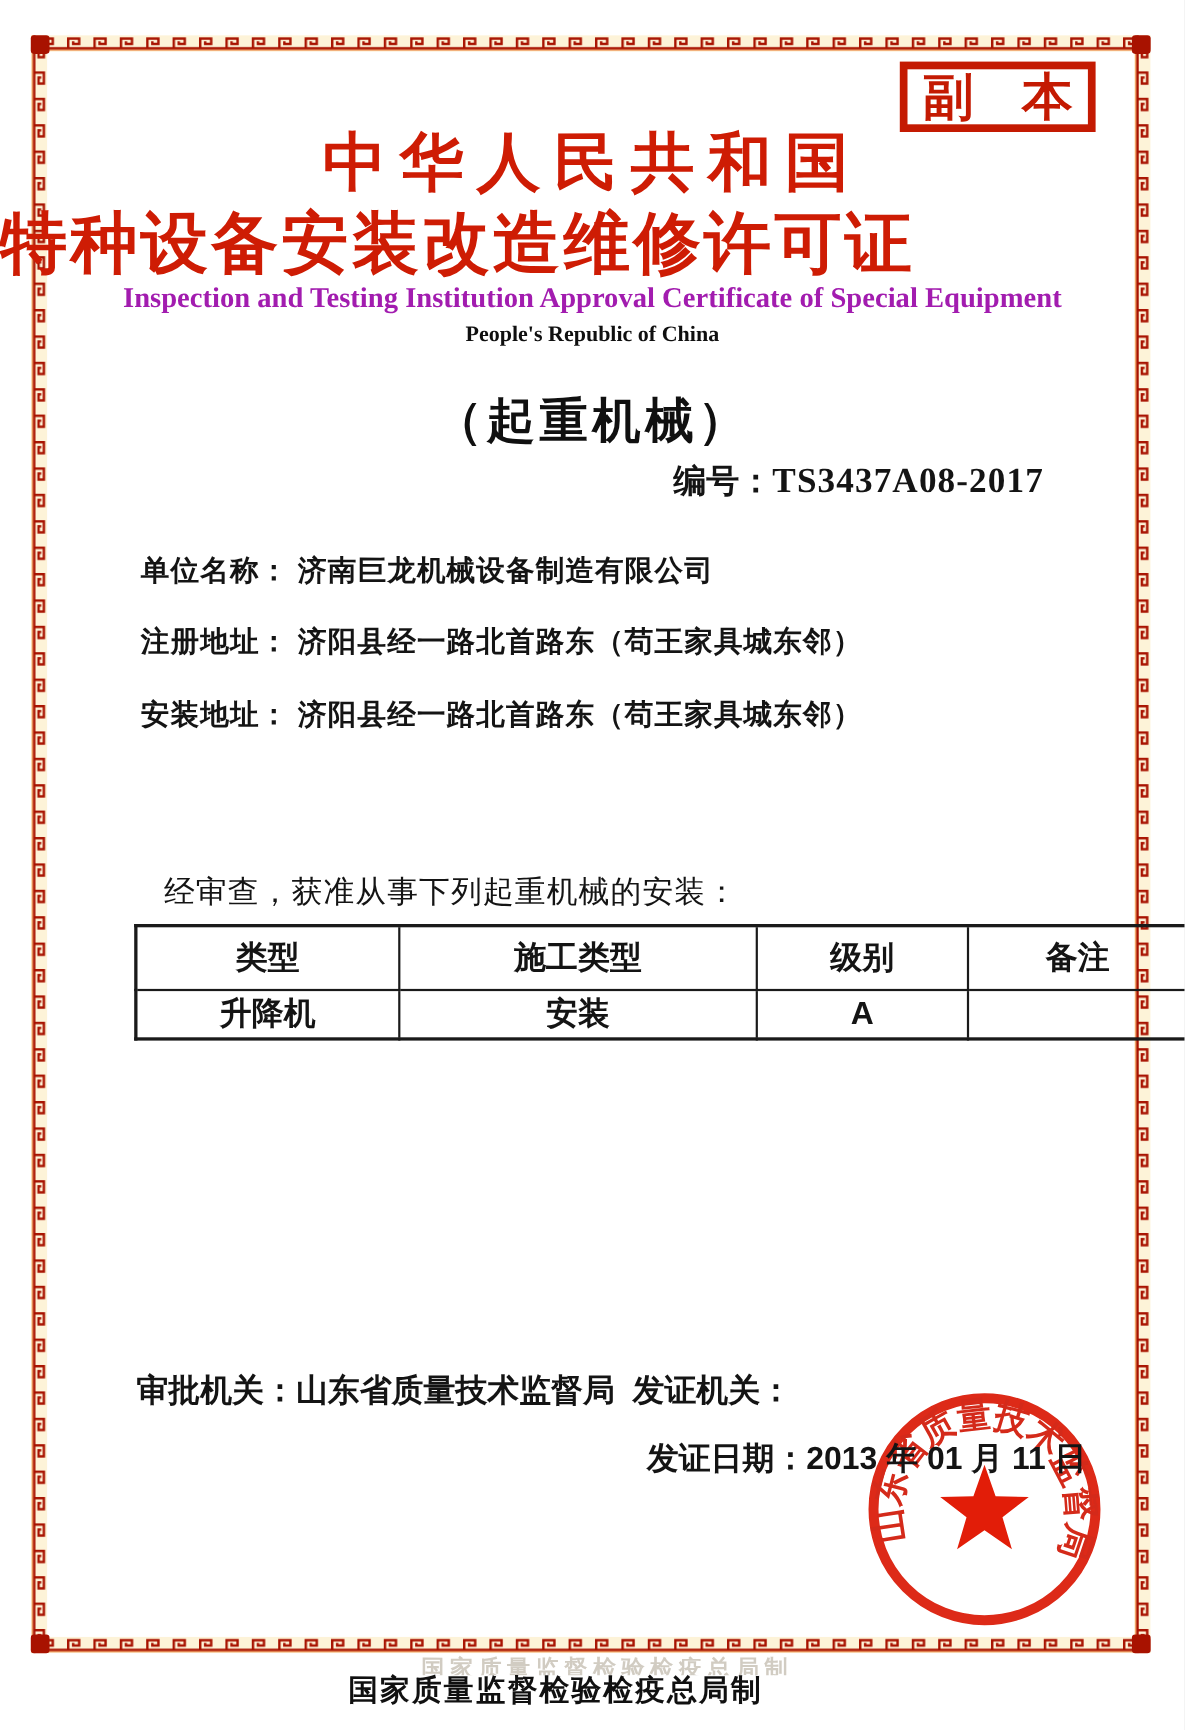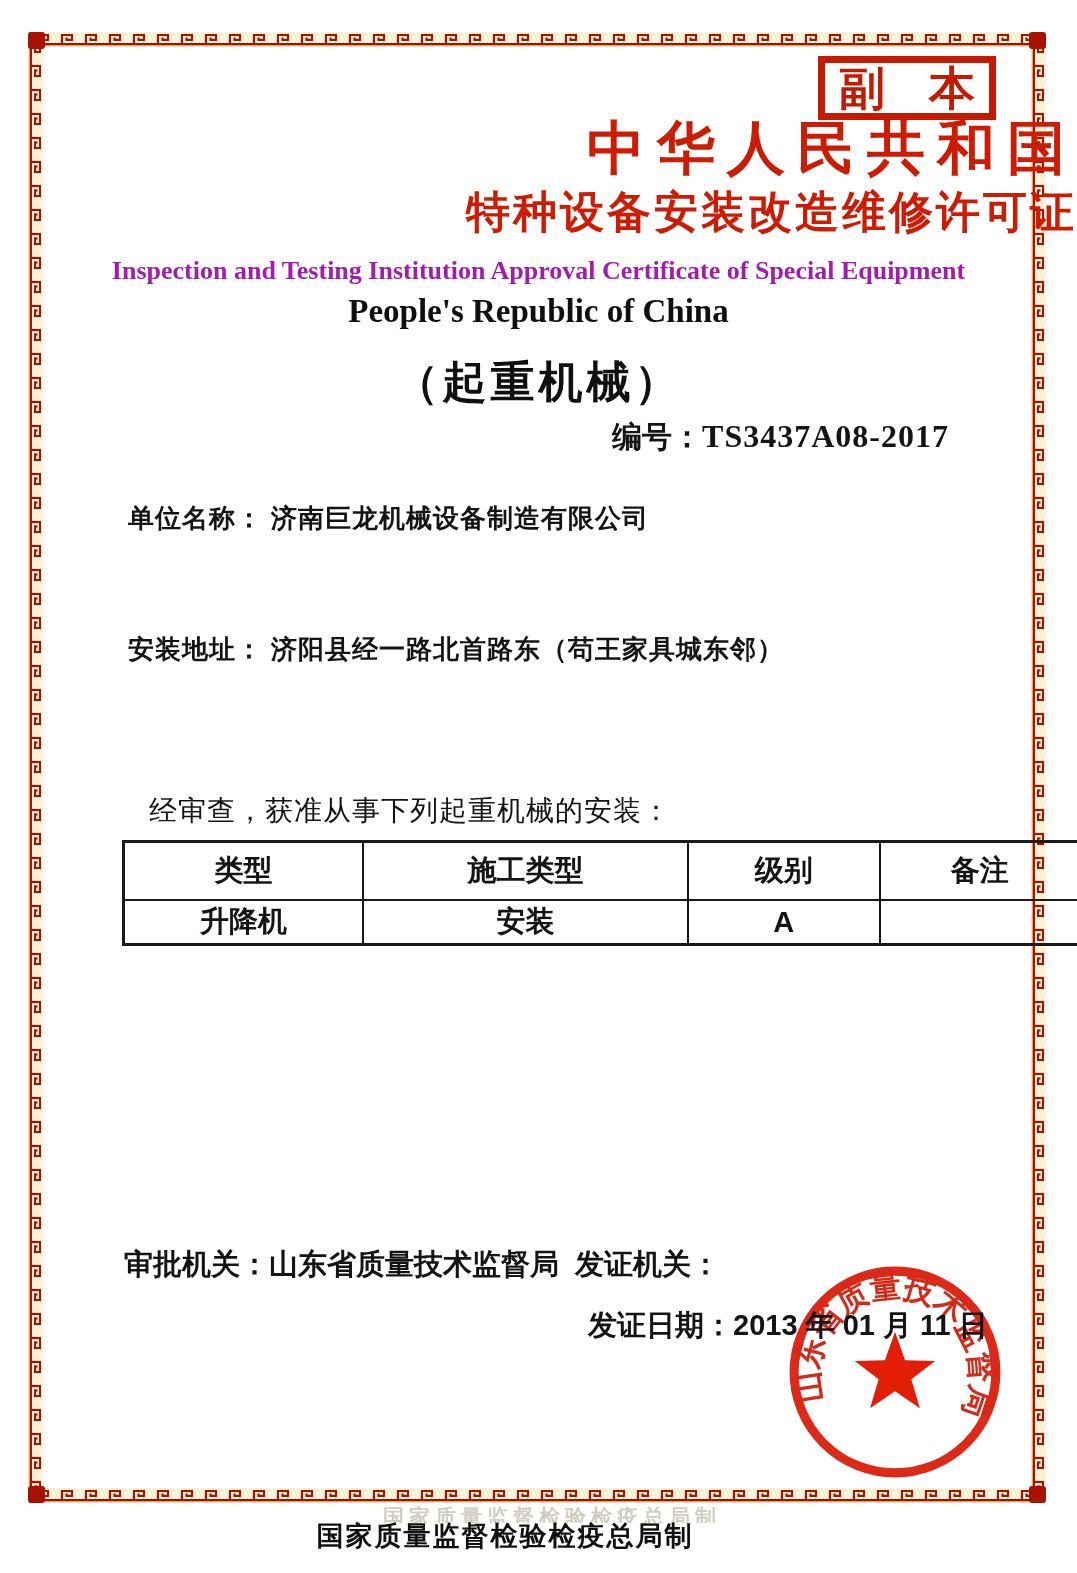--- a/index.html
+++ b/index.html
@@ -17,36 +17,36 @@
   
   .copy-badge{
     position:absolute;left:818px;top:56px;width:178px;height:64px;
     border:7px solid #c41a02;box-sizing:border-box;
     display:flex;justify-content:space-between;align-items:center;
     padding:0 14px;
     color:#c41a02;font-size:46px;font-weight:900;line-height:1;
   }
   
   .title-cn-1{
-    position:absolute;top:116px;left:0;width:100%;text-align:right;
+    position:absolute;top:116px;left:0;width:100%;text-align:center;
     font-size:58px;font-weight:900;color:#ce1c04;letter-spacing:12px;line-height:1.1;
   }
   .title-cn-2{
-    position:absolute;top:188px;left:0;width:100%;text-align:right;
-    font-size:44px;font-weight:900;color:#ce1c04;letter-spacing:3px;line-height:1.1;
+    position:absolute;top:188px;left:0;width:100%;text-align:left;
+    font-size:61px;font-weight:900;color:#ce1c04;letter-spacing:3px;line-height:1.1;
   }
   .title-en-1{
     position:absolute;top:256px;left:0;width:100%;text-align:center;
     font-family:"Liberation Serif","DejaVu Serif",serif;
     font-size:26px;font-weight:700;color:#a21caf;
   }
   .title-en-2{
     position:absolute;top:293px;left:0;width:100%;text-align:center;
     font-family:"Liberation Serif","DejaVu Serif",serif;
-    font-size:33px;font-weight:700;color:#0f0f0f;
+    font-size:20px;font-weight:700;color:#0f0f0f;
   }
   .category{
     position:absolute;top:353px;left:0;width:100%;text-align:center;
     font-size:44px;font-weight:900;letter-spacing:4px;color:#101010;
   }
   .serial{
     position:absolute;top:417px;right:128px;
     font-size:30px;font-weight:900;color:#141414;white-space:nowrap;
   }
   .serial .serial-value{
@@ -159,20 +159,23 @@
   <div class="title-en-1">Inspection and Testing Institution Approval Certificate of Special Equipment</div>
   <div class="title-en-2">People's Republic of China</div>
   <div class="category">（起重机械）</div>
 
   <div class="serial">
     <span>编号：</span><span class="serial-value">TS3437A08-2017</span>
   </div>
 
   <div class="field-line" style="top:501px">
     <span>单位名称：</span><span class="value">济南巨龙机械设备制造有限公司</span>
+  </div>
+  <div class="field-line" style="top:566px">
+    <span>注册地址：</span><span class="value">济阳县经一路北首路东（苟王家具城东邻）</span>
   </div>
   <div class="field-line" style="top:632px">
     <span>安装地址：</span><span class="value">济阳县经一路北首路东（苟王家具城东邻）</span>
   </div>
 
   <div class="intro">经审查，获准从事下列起重机械的安装：</div>
 
   <table class="approval">
     <colgroup>
       <col style="width:25%">

